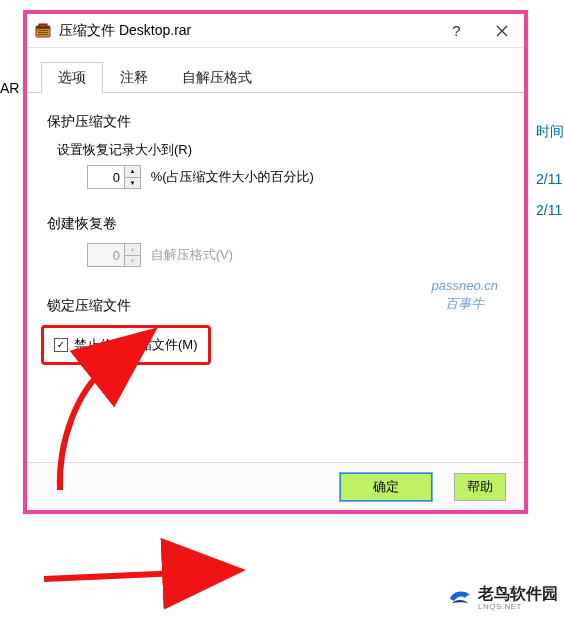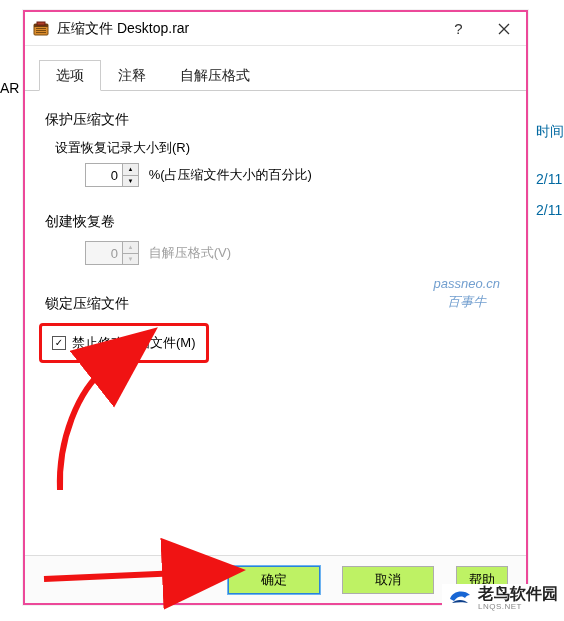--- a/index.html
+++ b/index.html
@@ -27,23 +27,23 @@
     color: #0369a1;
     text-align: left;
     line-height: 1.6;
   }
   .bg-hint-right .row { margin-bottom: 8px; }
   .dialog {
     position: absolute;
     left: 23px;
     top: 10px;
     width: 505px;
-    height: 595px;
-    background: #fff;
-    border: 2px solid #ec4899;
+    height: 504px;
+    background: #fff;
+    border: 4px solid #ec4899;
     box-shadow: 0 0 0 1px rgba(0,0,0,.05);
   }
   .titlebar {
     display: flex;
     align-items: center;
     height: 34px;
     padding: 0 0 0 8px;
     border-bottom: 1px solid #e5e5e5;
   }
   .titlebar .icon {
@@ -300,21 +300,20 @@
         <span>
           <span>禁止修改压缩文件(M)</span>
         </span>
       </div>
     </div>
 
   </div>
 
   <div class="buttonbar">
     <div class="btn primary">确定</div>
-    <div class="btn">取消</div>
     <div class="btn cut">帮助</div>
   </div>
 
 </div>
 
 <div class="arrow" style="left:48px; top:360px;">
   <svg width="90" height="140">
     <defs>
       <marker id="ah1" markerWidth="14" markerHeight="14" refX="3" refY="6" orient="auto">
         <path d="M0,0 L0,12 L14,6 z" fill="#f01313"></path>

